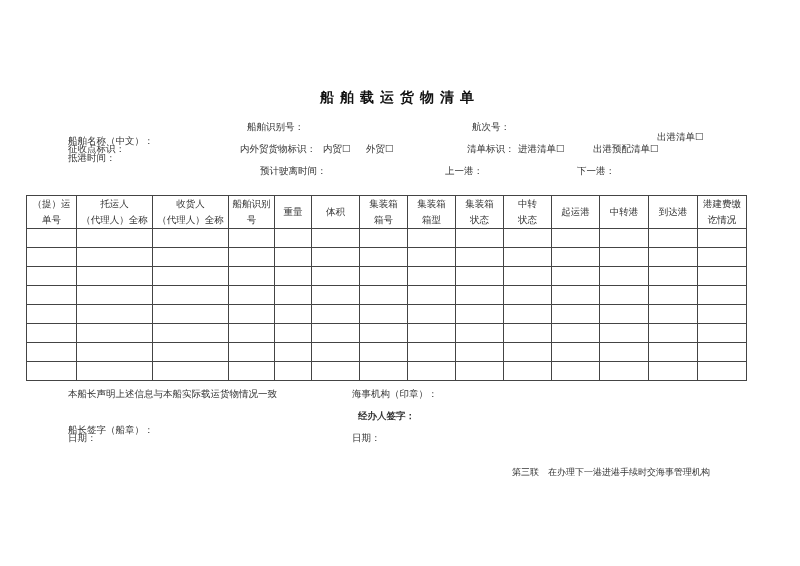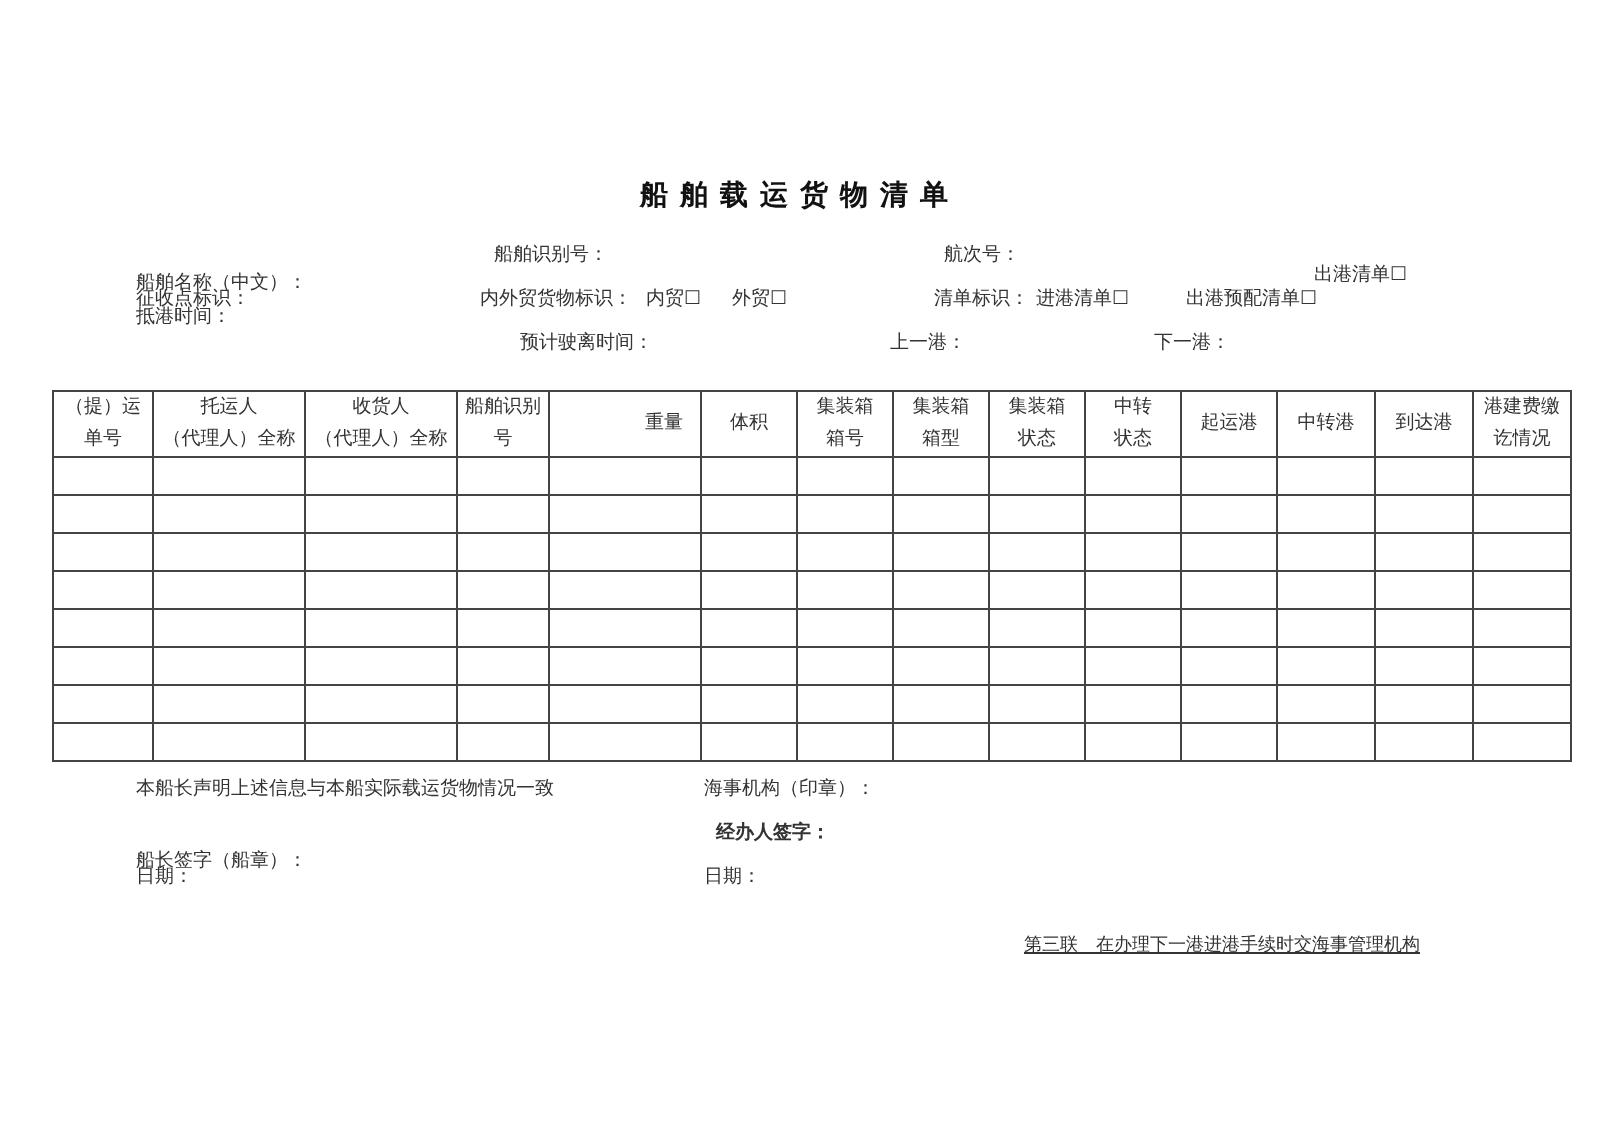--- a/index.html
+++ b/index.html
@@ -8,21 +8,21 @@
   .title { position:absolute; left:0; top:89px; width:800px; text-align:center;
            font-family:"DejaVu Sans", "Liberation Sans", sans-serif; font-weight:bold;
            font-size:14px; letter-spacing:6px; color:#111; }
   .field { position:absolute; font-size:9.5px; white-space:nowrap; color:#333; }
   table.manifest { position:absolute; left:26px; top:195px; border-collapse:collapse;
                    table-layout:fixed; }
   table.manifest th, table.manifest td { border:1px solid #444; padding:0; }
   table.manifest th { height:32px; font-weight:normal; font-size:9.5px; line-height:16px;
                       text-align:center; vertical-align:middle; color:#333; }
   table.manifest td { height:18px; }
-  .footer-note { position:absolute; font-size:9px; white-space:nowrap; color:#333;text-decoration:underline; }
+  .footer-note { position:absolute; font-size:9px; white-space:nowrap; color:#333; }
 </style>
 </head>
 <body>
 
 <div class="title">船舶载运货物清单</div>
 
 <span class="field" style="left:68px; top:135px;">船舶名称（中文）：</span>
 <span class="field" style="left:247px; top:121px;">船舶识别号：</span>
 <span class="field" style="left:472px; top:121px;">航次号：</span>
 
@@ -56,21 +56,21 @@
       <col style="width: 48px;">
       <col style="width: 48px;">
       <col style="width: 48px;">
     </colgroup>
   <thead>
     <tr id="header-row">
         <th style="width: 49px;"><span>（提）运</span><br><span>单号</span></th>
         <th style="width: 75px;"><span>托运人</span><br><span>（代理人）全称</span></th>
         <th style="width: 75px;"><span>收货人</span><br><span>（代理人）全称</span></th>
         <th style="width: 45px;"><span>船舶识别号</span></th>
-        <th style="width: 36px; padding-left: 39px;"><span>重量</span></th>
+        <th style="width: 36px;"><span>重量</span></th>
         <th style="width: 47px;"><span>体积</span></th>
         <th style="width: 47px;"><span>集装箱</span><br><span>箱号</span></th>
         <th style="width: 47px;"><span>集装箱</span><br><span>箱型</span></th>
         <th style="width: 47px;"><span>集装箱</span><br><span>状态</span></th>
         <th style="width: 47px; margin-top: 12px;"><span>中转</span><br><span>状态</span></th>
         <th style="width: 47px;"><span>起运港</span></th>
         <th style="width: 48px;"><span>中转港</span></th>
         <th style="width: 48px;"><span>到达港</span></th>
         <th style="width: 48px;"><span>港建费缴</span><br><span>讫情况</span></th>
       </tr>

